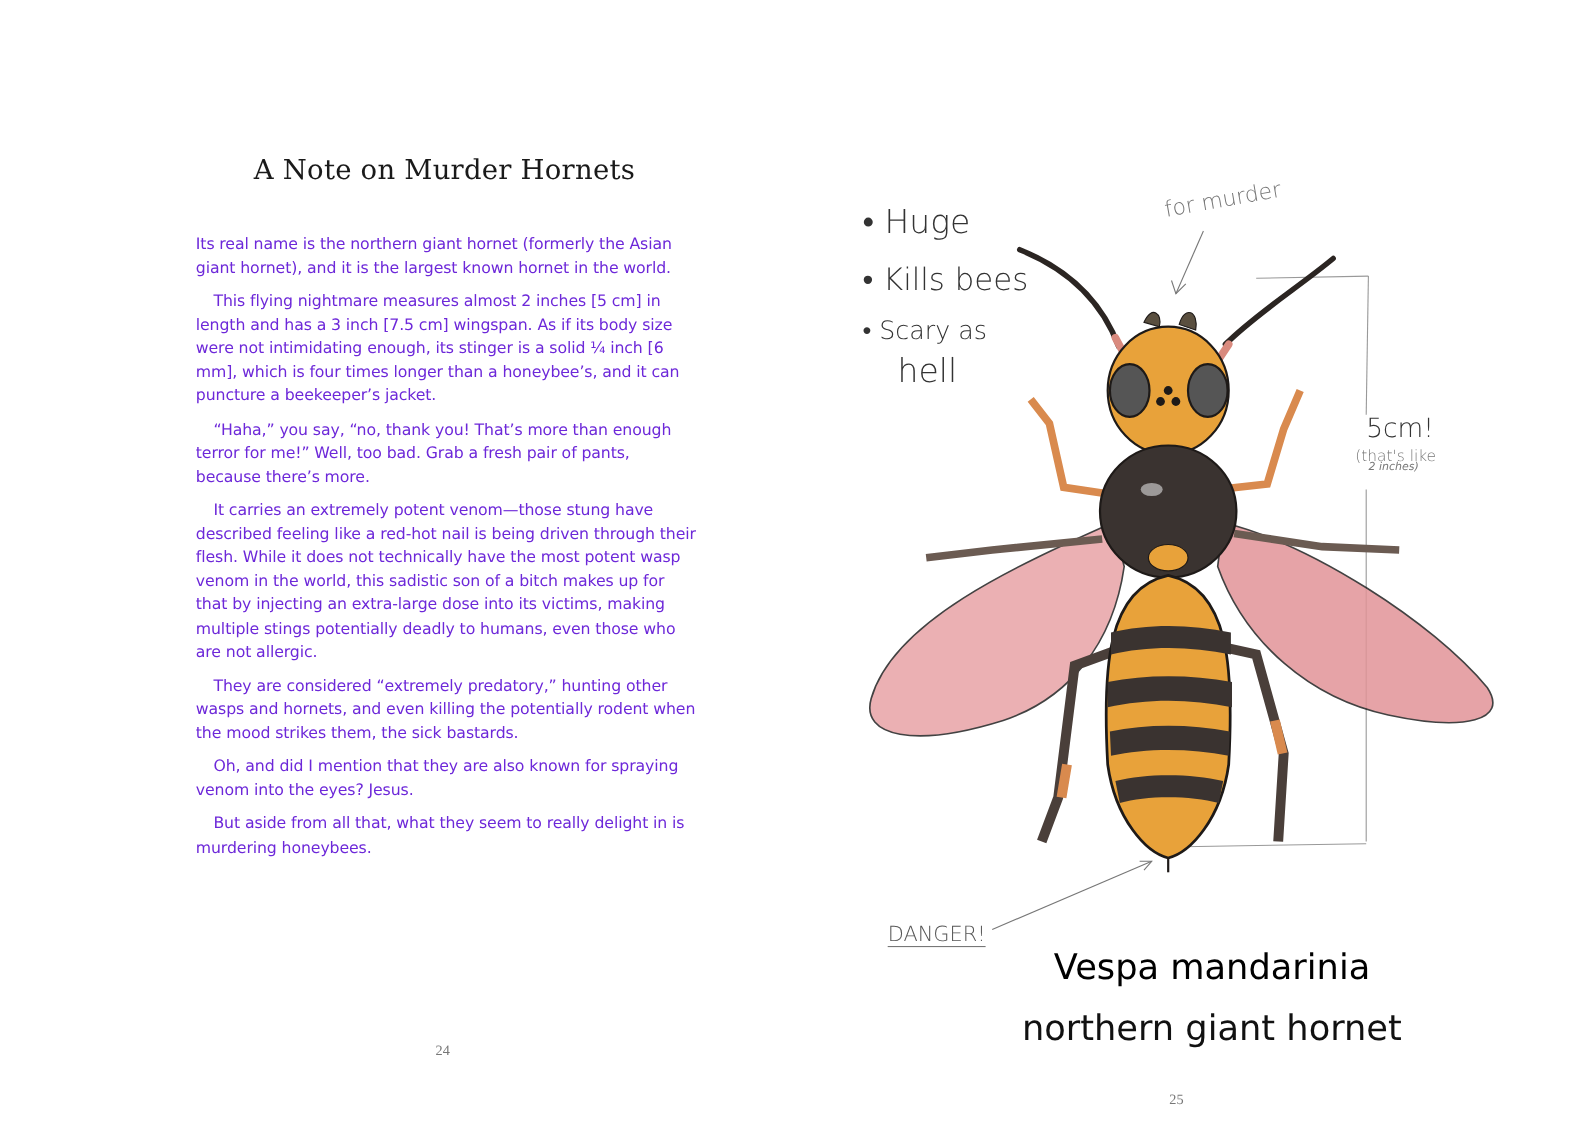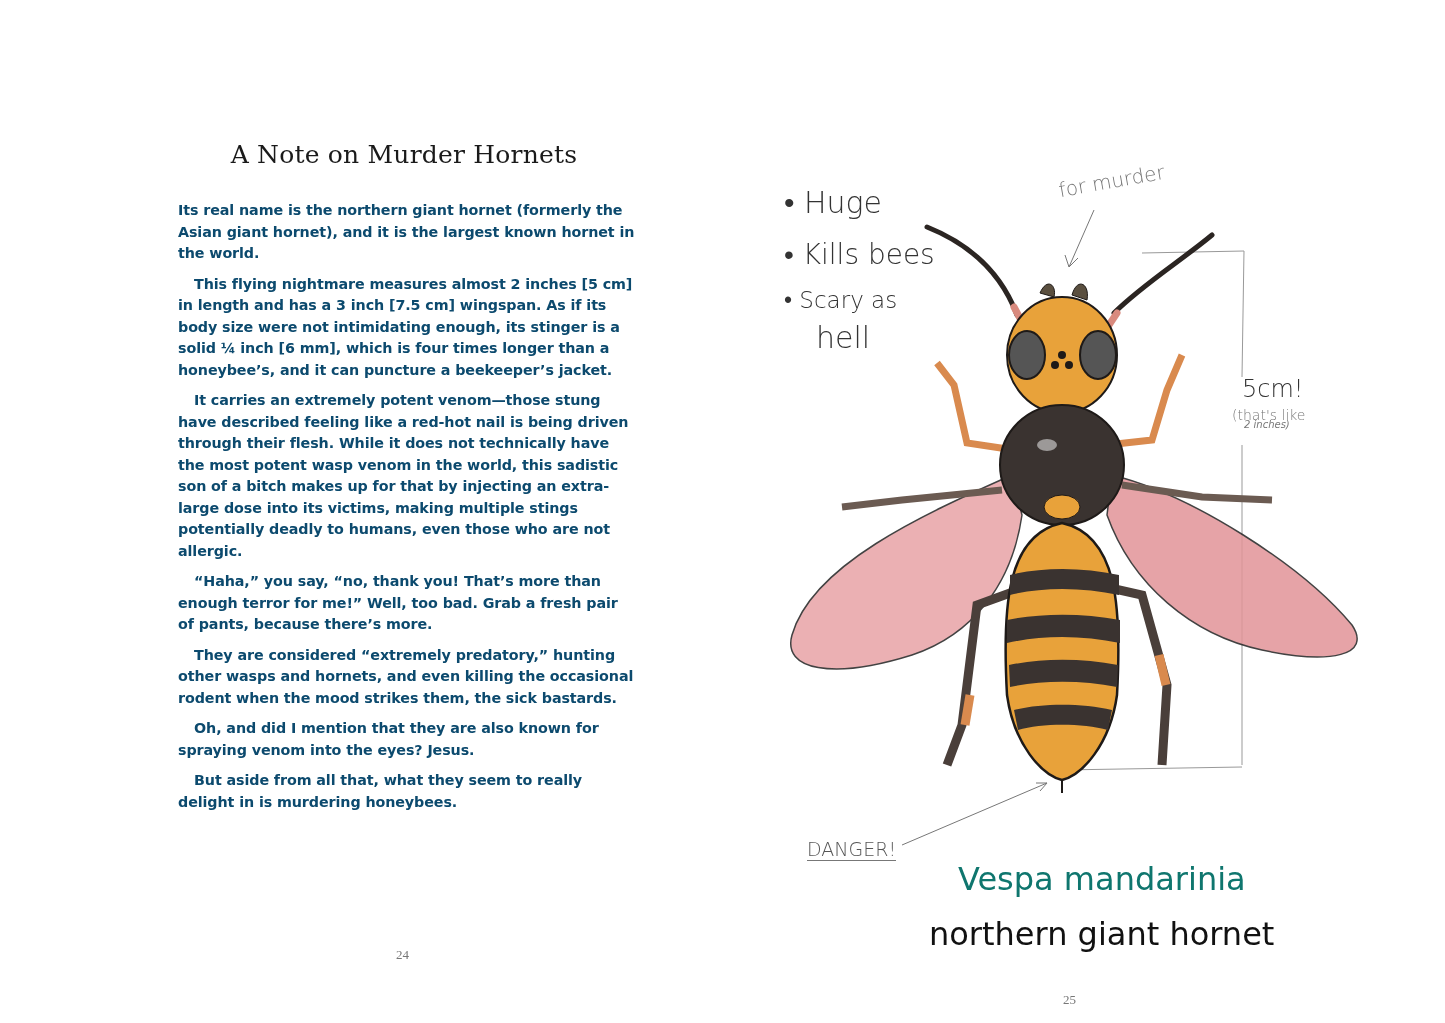--- a/index.html
+++ b/index.html
@@ -5,46 +5,46 @@
   html, body { margin:0; padding:0; background:#ffffff; }
   body { width:1445px; height:1023px; position:relative; overflow:hidden; }
   .page { position:absolute; top:0; height:1023px; }
   .page-left { left:0; width:722px;margin-left:33px; }
   .page-right { left:722px; width:723px;margin-top:45px; }
   .title {
     position:absolute; left:145px; width:452px; top:140px; text-align:center;
     font-family:"DejaVu Serif", serif; font-size:25px; color:#1a1a1a; letter-spacing:0.2px;
   }
   .body-text {
-    position:absolute; left:145px; top:200px; width:458px;
-    font-family:"DejaVu Sans", sans-serif; font-size:14.3px; line-height:21.5px; color:#0c4a6e;
-    font-weight:700; letter-spacing:-0.1px;
+    position:absolute; left:145px; top:212px; width:458px;
+    font-family:"DejaVu Sans", sans-serif; font-size:14.3px; line-height:21.5px; color:#6d28d9;
+    font-weight:400; letter-spacing:-0.1px;
   }
   .body-text p { margin:0 0 9px 0; text-indent:16px; }
   .body-text p.first { text-indent:0; }
   .body-text em { font-style:italic; }
   .page-num {
     position:absolute; top:947px; font-family:"Liberation Serif", serif; font-size:13px; color:#777;
   }
   .hand {
     position:absolute; font-family:"DejaVu Sans", sans-serif; color:#333; font-weight:300;
   }
   svg.illus { position:absolute; left:0; top:0; }
 </style>
 </head>
 <body>
 
 <div class="page page-left">
   <div class="title">A Note on Murder Hornets</div>
   <div class="body-text">
     <p class="first">Its real name is the northern giant hornet (formerly the Asian giant hornet), and it is the largest known hornet in the world.</p>
     <p>This flying nightmare measures almost 2 inches [5 cm] in length and has a 3 inch [7.5 cm] wingspan. As if its body size were not intimidating enough, its stinger is a solid ¼ inch [6 mm], which is four times longer than a honeybee’s, and it can puncture a beekeeper’s jacket.</p>
+    <p>“Haha,” you say, “no, thank you! That’s more than enough terror for me!” Well, too bad. Grab a fresh pair of pants, because there’s more.</p>
     <p>It carries an extremely potent venom—those stung have described feeling like a red-hot nail is being driven through their flesh. While it does not technically have the most potent wasp venom in the world, this sadistic son of a bitch makes up for that by injecting an extra-large dose into its victims, making multiple stings potentially deadly to humans, even those who are not allergic.</p>
-    <p>“Haha,” you say, “no, thank you! That’s more than enough terror for me!” Well, too bad. Grab a fresh pair of pants, because there’s more.</p>
-    <p>They are considered “extremely predatory,” hunting other wasps and hornets, and even killing the occasional rodent when the mood strikes them, the sick bastards.</p>
+    <p>They are considered “extremely predatory,” hunting other wasps and hornets, and even killing the potentially rodent when the mood strikes them, the sick bastards.</p>
     <p>Oh, and did I mention that they are also known for spraying venom into the eyes? Jesus.</p>
     <p>But aside from all that, what they seem to really delight in is murdering honeybees.</p>
   </div>
   <div class="page-num" style="left:363px;">24</div>
 </div>
 
 <div class="page page-right">
   <svg class="illus" width="723" height="1023" viewBox="0 0 723 1023">
 
     <g stroke="#999" stroke-width="1" fill="none">
@@ -109,17 +109,17 @@
 
   <div class="hand" style="left:62px; top:140px; font-size:30px;">• Huge</div>
   <div class="hand" style="left:62px; top:193px; font-size:28px;">• Kills bees</div>
   <div class="hand" style="left:62px; top:242px; font-size:23px;text-align:right;">• Scary as</div>
   <div class="hand" style="left:94px; top:275px; font-size:30px;">hell</div>
   <div class="hand" style="left:336px; top:124px; font-size:20px; color:#777; transform:rotate(-10deg);">for murder</div>
   <div class="hand" style="left:520px; top:330px; font-size:24px;">5cm!</div>
   <div class="hand" style="left:510px; top:362px; font-size:14px; color:#777;">(that's like</div>
   <div class="hand" style="left:522px; top:374px; font-size:10px; color:#777;font-style:italic;">2 inches)</div>
   <div class="hand" style="left:85px; top:793px; font-size:19px; color:#555; border-bottom:1px solid #777;">DANGER!</div>
-  <div class="hand" style="left:236px; top:815px; font-size:32px; color:#0f766e; font-weight:normal;text-align:right;">Vespa mandarinia</div>
+  <div class="hand" style="left:236px; top:815px; font-size:32px; color:#000000; font-weight:normal;text-align:right;">Vespa mandarinia</div>
   <div class="hand" style="left:207px; top:870px; font-size:32px; color:#111; font-weight:normal;">northern giant hornet</div>
 
   <div class="page-num" style="left:341px;">25</div>
 </div>
 
 </body></html>

